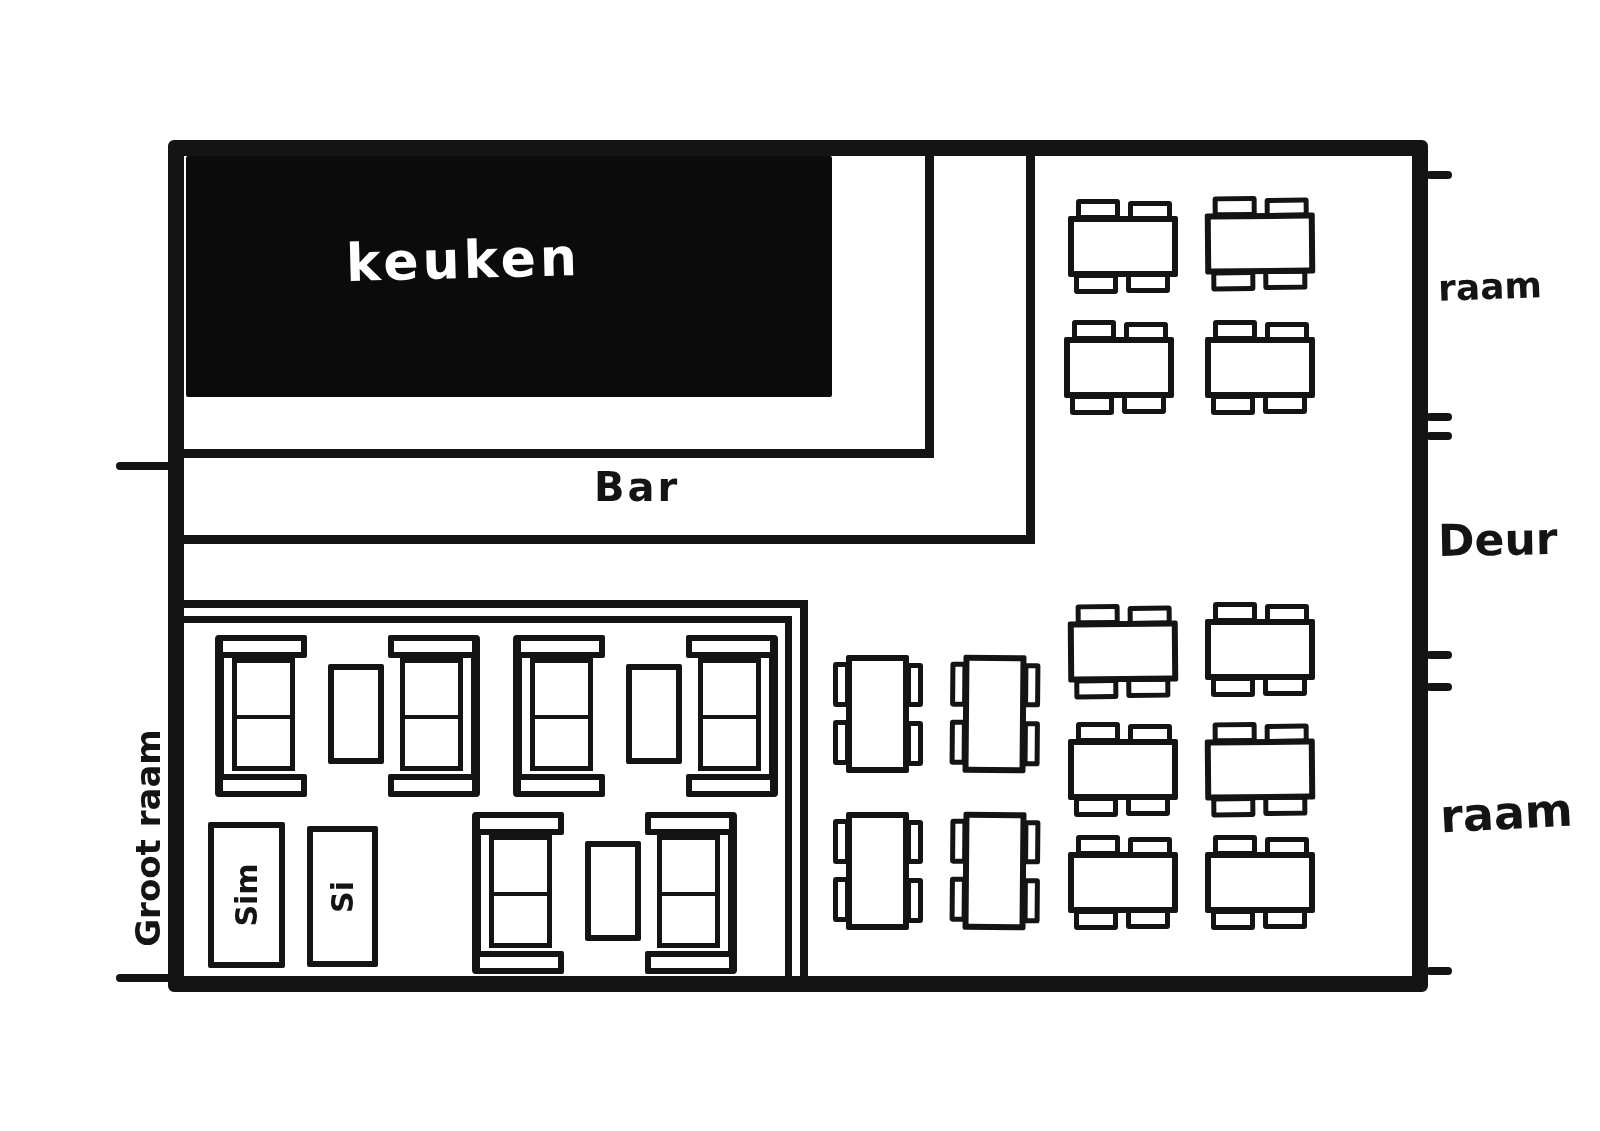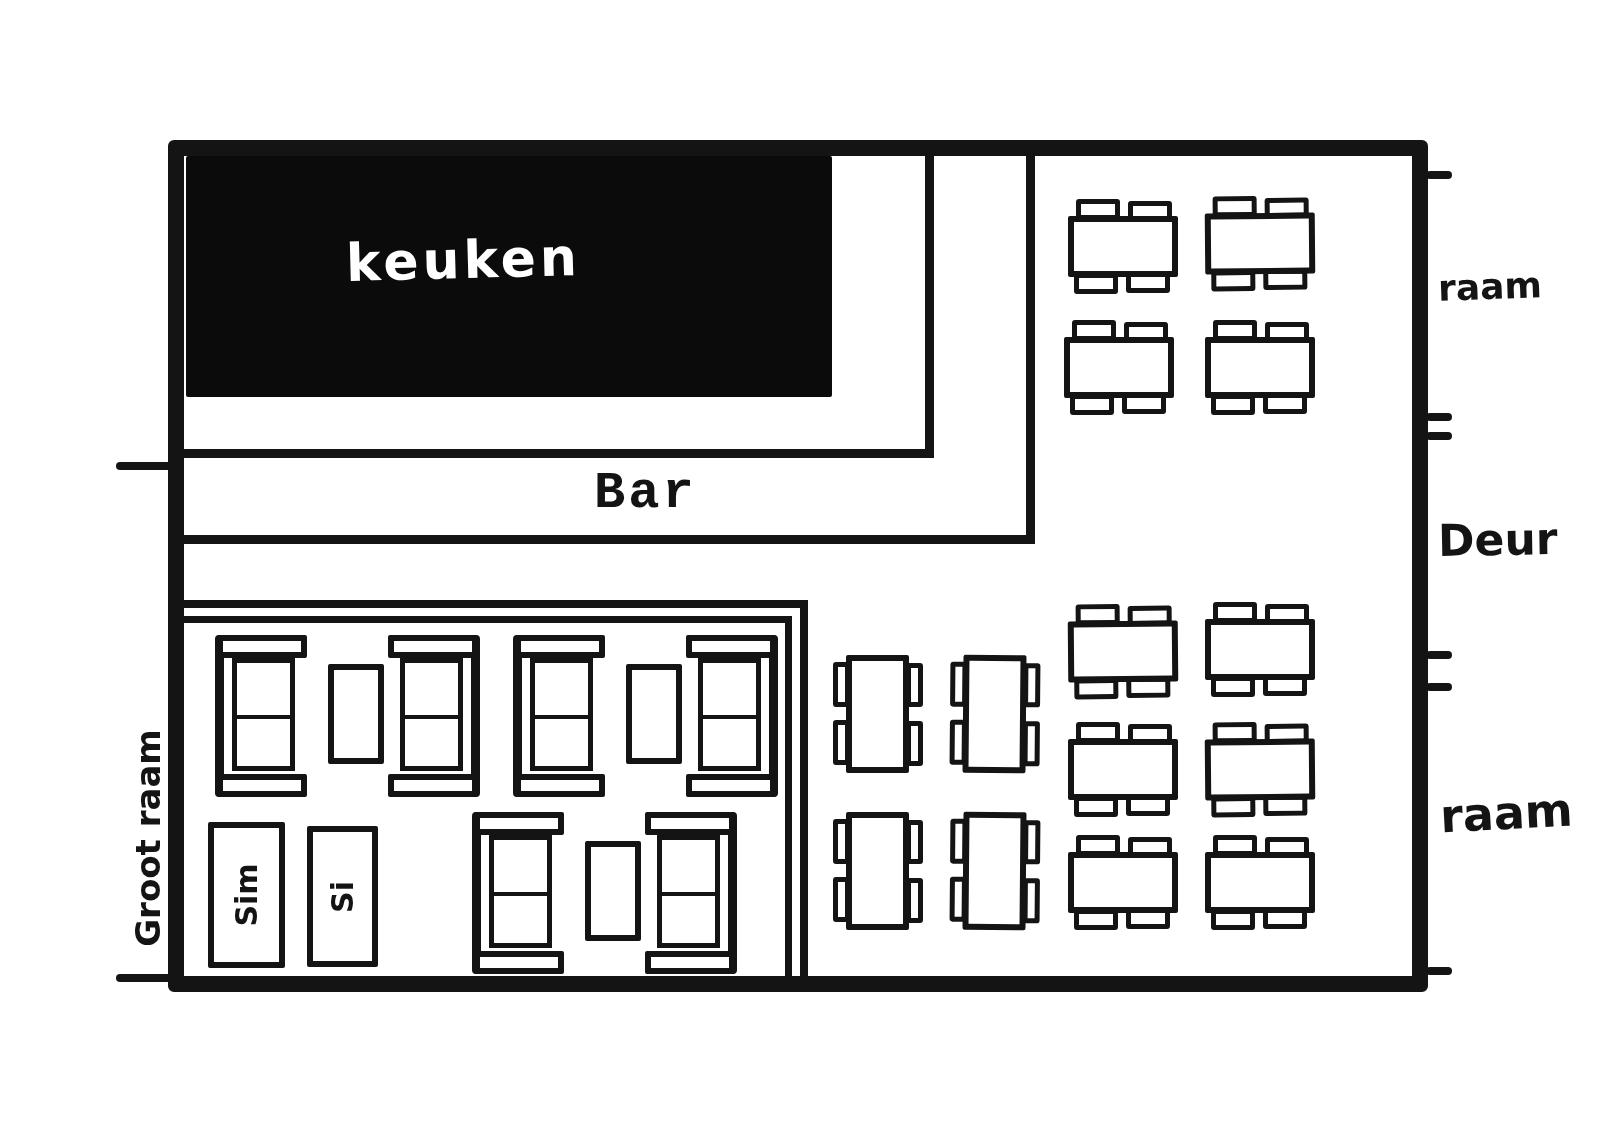--- a/index.html
+++ b/index.html
@@ -13,22 +13,22 @@
   
   .outer-wall{position:absolute;left:168px;top:140px;width:1260px;height:852px;
     border:16px solid var(--ink);box-sizing:border-box;border-radius:6px;background:transparent;}
   .kitchen{position:absolute;left:186px;top:156px;width:646px;height:241px;background:#0b0b0b;border-radius:2px;}
   .kitchen-label{position:absolute;left:160px;top:74px;color:#ffffff;font-size:52px;font-weight:bold;
     letter-spacing:4px;transform:rotate(-1.5deg);}
   .bar-inner{position:absolute;left:184px;top:156px;width:750px;height:302px;
     border-right:9px solid var(--ink);border-bottom:9px solid var(--ink);box-sizing:border-box;}
   .bar-outer{position:absolute;left:184px;top:156px;width:851px;height:388px;
     border-right:9px solid var(--ink);border-bottom:9px solid var(--ink);box-sizing:border-box;}
-  .bar-label{position:absolute;left:594px;top:464px;font-size:52px;font-weight:bold;
-    letter-spacing:3px;transform:rotate(-2deeg);font-family:Liberation Mono, monospace;}
+  .bar-label{position:absolute;left:594px;top:464px;font-size:40px;font-weight:bold;
+    letter-spacing:3px;transform:rotate(-2deeg);}
   .lounge-outer{position:absolute;left:184px;top:600px;width:624px;height:378px;
     border-top:8px solid var(--ink);border-right:8px solid var(--ink);box-sizing:border-box;}
   .lounge-inner{position:absolute;left:184px;top:616px;width:608px;height:362px;
     border-top:7px solid var(--ink);border-right:7px solid var(--ink);box-sizing:border-box;}
 
   
   .tick{position:absolute;height:8px;background:var(--ink);border-radius:4px;}
   .tick.right{left:1426px;width:26px;}
   .tick.left{left:116px;width:56px;}
 

